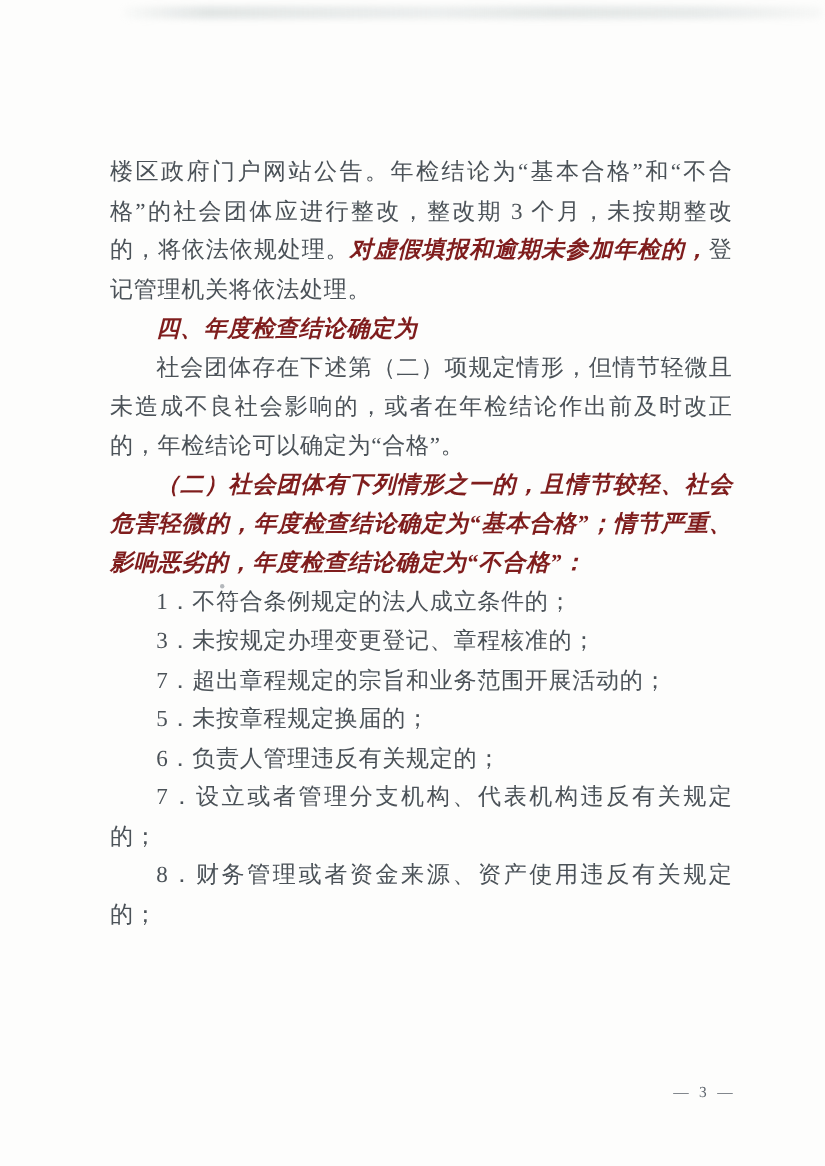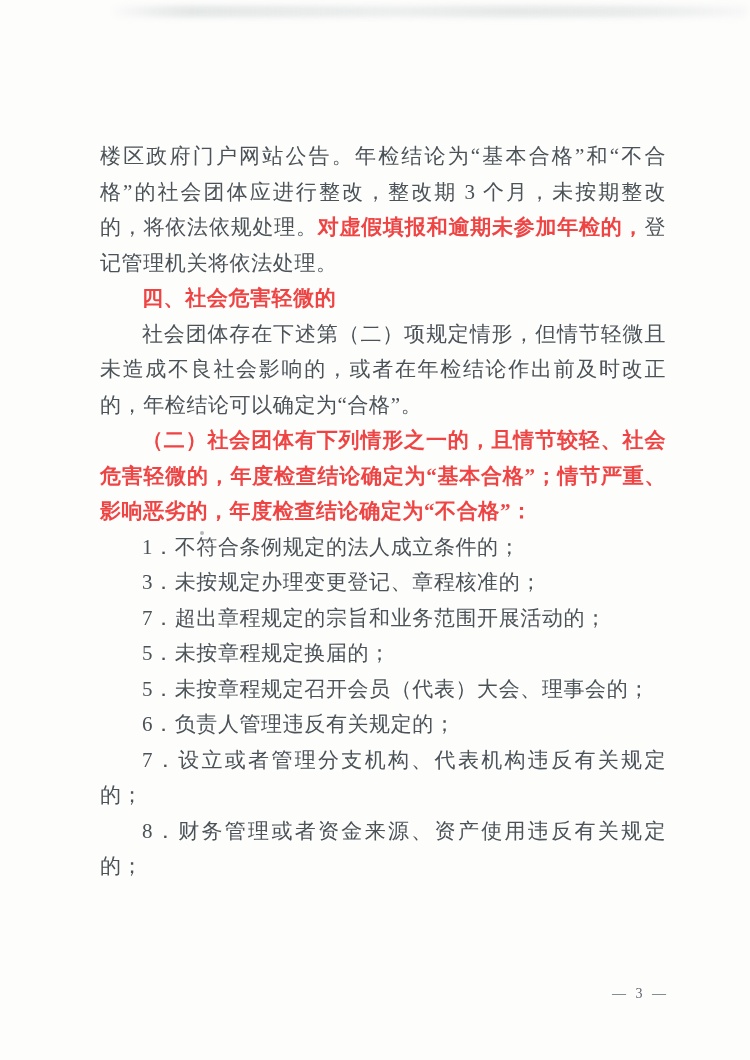--- a/index.html
+++ b/index.html
@@ -58,48 +58,48 @@
     line-height: 35.5px;
     letter-spacing: 0.6px;
     text-align: justify;
     color: #4b5258;
   }
   .doc-content p.indent {
     text-indent: 2em;
   }
   .doc-content .bold {
     font-weight: 700;
-    color: #ef4444;
+    color: #7f1d1d;
+    font-style: italic;
   }
   .page-number {
     position: absolute;
     left: 612px;
     top: 986px;
     font-size: 14px;
     letter-spacing: 3px;
     color: #5f666e;
     white-space: nowrap;
   }
 </style>
 </head>
 <body>
 
 <div class="scan-page">
   <div class="scan-edge-shadow"></div>
   <div class="scan-speck"></div>
 
   <div class="doc-content">
       <p><span>楼区政府门户网站公告。年检结论为“基本合格”和“不合格”的社会团体应进行整改，整改期 3 个月，未按期整改的，将依法依规处理。</span><span class="bold">对虚假填报和逾期未参加年检的，</span><span>登记管理机关将依法处理。</span></p>
-      <p class="indent"><span class="bold">四、社会危害轻微的</span></p>
+      <p class="indent"><span class="bold">四、年度检查结论确定为</span></p>
       <p class="indent"><span>社会团体存在下述第（二）项规定情形，但情节轻微且未造成不良社会影响的，或者在年检结论作出前及时改正的，年检结论可以确定为“合格”。</span></p>
       <p class="indent"><span class="bold">（二）社会团体有下列情形之一的，且情节较轻、社会危害轻微的，年度检查结论确定为“基本合格”；情节严重、影响恶劣的，年度检查结论确定为“不合格”：</span></p>
       <p class="indent"><span>1．不符合条例规定的法人成立条件的；</span></p>
       <p class="indent"><span>3．未按规定办理变更登记、章程核准的；</span></p>
       <p class="indent"><span>7．超出章程规定的宗旨和业务范围开展活动的；</span></p>
       <p class="indent"><span>5．未按章程规定换届的；</span></p>
-      <p class="indent"><span>5．未按章程规定召开会员（代表）大会、理事会的；</span></p>
       <p class="indent"><span>6．负责人管理违反有关规定的；</span></p>
       <p class="indent"><span>7．设立或者管理分支机构、代表机构违反有关规定的；</span></p>
       <p class="indent"><span>8．财务管理或者资金来源、资产使用违反有关规定的；</span></p>
     </div>
 
   <div class="page-number">— 3 —</div>
 </div>
 
 </body></html>

